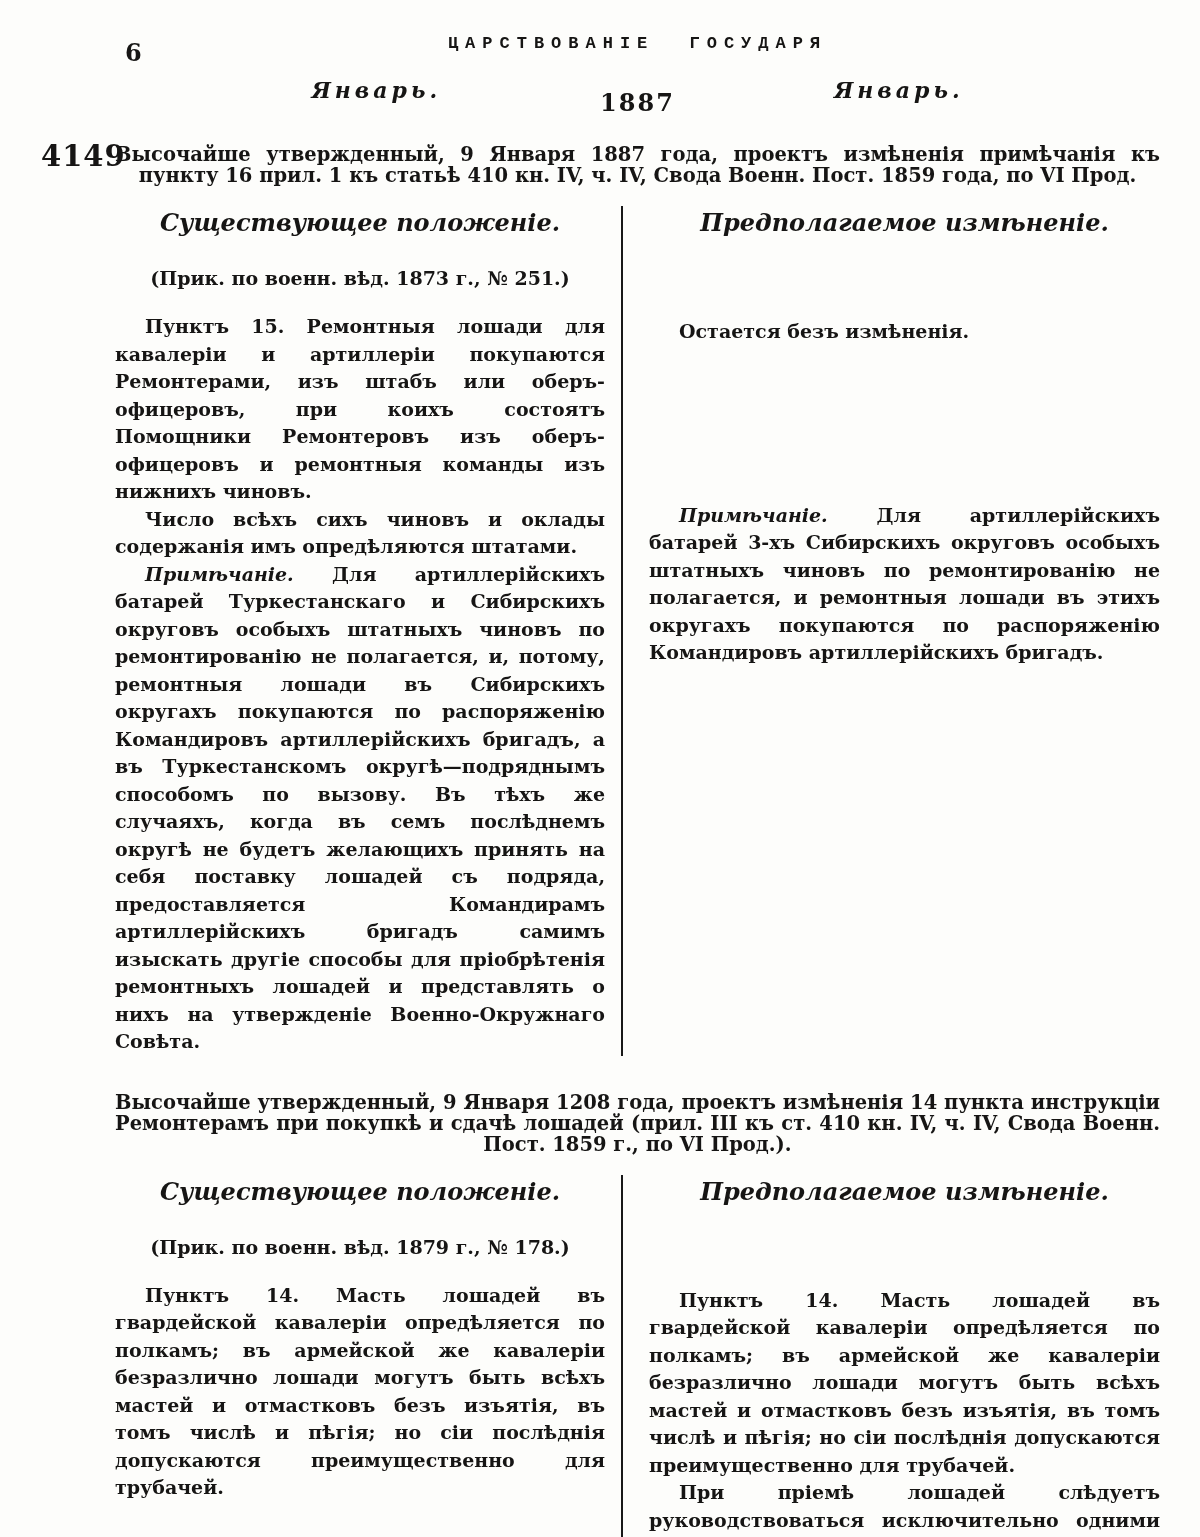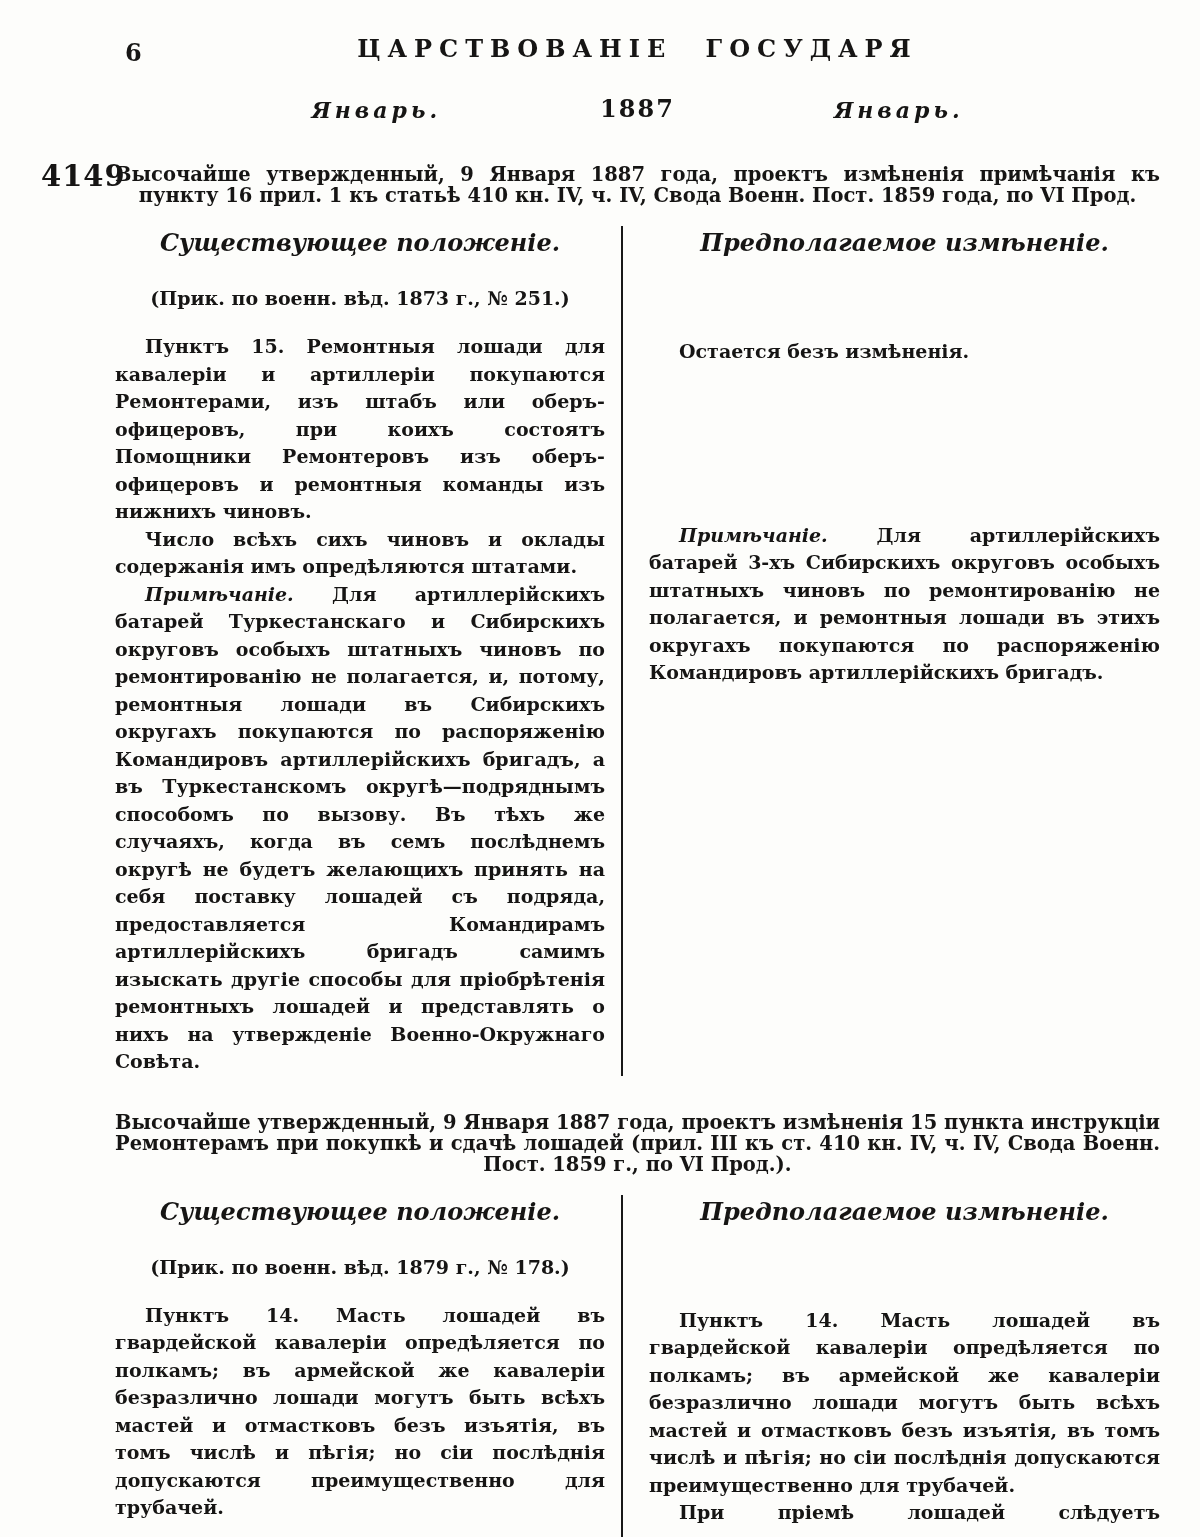--- a/index.html
+++ b/index.html
@@ -19,35 +19,36 @@
     font-family: "DejaVu Serif", "Liberation Serif", serif;
     overflow: hidden;
   }
   .page-header { position: relative; height: 38px; }
   .page-num {
     position: absolute; left: 10px; top: 4px;
     font-size: 24px; font-weight: bold;
   }
   .doc-title {
     margin: 0; text-align: center;
-    font-size: 24px; font-weight: bold;
+    font-size: 17px; font-weight: bold;
     letter-spacing: 7px; word-spacing: 18px;
     white-space: nowrap;
+    font-family: Liberation Mono, monospace;
   }
   .subheader {
-    position: relative; margin-top: 20px; height: 36px;
+    position: relative; margin-top: 0; height: 36px;
     display: grid; grid-template-columns: 1fr 1fr; align-items: center;
   }
   .month {
     font-style: italic; font-weight: bold;
     font-size: 22px; letter-spacing: 4px; text-align: center;
   }
   .year {
     position: absolute; left: 50%; transform: translateX(-50%);
-    font-size: 24px; font-weight: bold; letter-spacing: 2px; top: 2px;
+    font-size: 24px; font-weight: bold; letter-spacing: 2px; top: 16px;
   }
   .entry { position: relative; }
   .entry-first { margin-top: 36px; }
   .entry-number {
     position: absolute; left: -74px; top: -5px;
     font-size: 29px; font-weight: bold; letter-spacing: 1px;
   }
   .entry-heading {
     margin: 0; font-weight: bold;
     font-size: 19.5px; line-height: 21px;
@@ -107,21 +108,21 @@
       <div class="divider"></div>
       <div class="col-right">
         <div class="col-header">Предполагаемое измѣненіе.</div>
         <p class="body-p first-right">Остается безъ измѣненія.</p>
         <p class="body-p note-right"><span class="ital">Примѣчаніе.</span> <span>Для артиллерійскихъ батарей 3-хъ Сибирскихъ округовъ особыхъ штатныхъ чиновъ по ремонтированію не полагается, и ремонтныя лошади въ этихъ округахъ покупаются по распоряженію Командировъ артиллерійскихъ бригадъ.</span></p>
       </div>
     </div>
   </section>
 
   <section class="entry entry-second">
-    <p class="entry-heading">Высочайше утвержденный, 9 Января 1887 года, проектъ измѣненія 15 пункта инструкціи Ремонтерамъ при покупкѣ и сдачѣ лошадей (прил. III къ ст. 410 кн. IV, ч. IV, Свода Военн. Пост. 1859 г., по VI Прод.).</p>
+    <p class="entry-heading">Высочайше утвержденный, 9 Января 1208 года, проектъ измѣненія 14 пункта инструкціи Ремонтерамъ при покупкѣ и сдачѣ лошадей (прил. III къ ст. 410 кн. IV, ч. IV, Свода Военн. Пост. 1859 г., по VI Прод.).</p>
 
     <div class="cols cols2">
       <div class="col-left">
         <div class="col-header">Существующее положеніе.</div>
         <div class="ref">(Прик. по военн. вѣд. 1879 г., № 178.)</div>
         <p class="body-p">Пунктъ 14. Масть лошадей въ гвардейской кавалеріи опредѣляется по полкамъ; въ армейской же кавалеріи безразлично лошади могутъ быть всѣхъ мастей и отмастковъ безъ изъятія, въ томъ числѣ и пѣгія; но сіи послѣднія допускаются преимущественно для трубачей.</p>
 
       </div>
       <div class="divider"></div>
       <div class="col-right">

